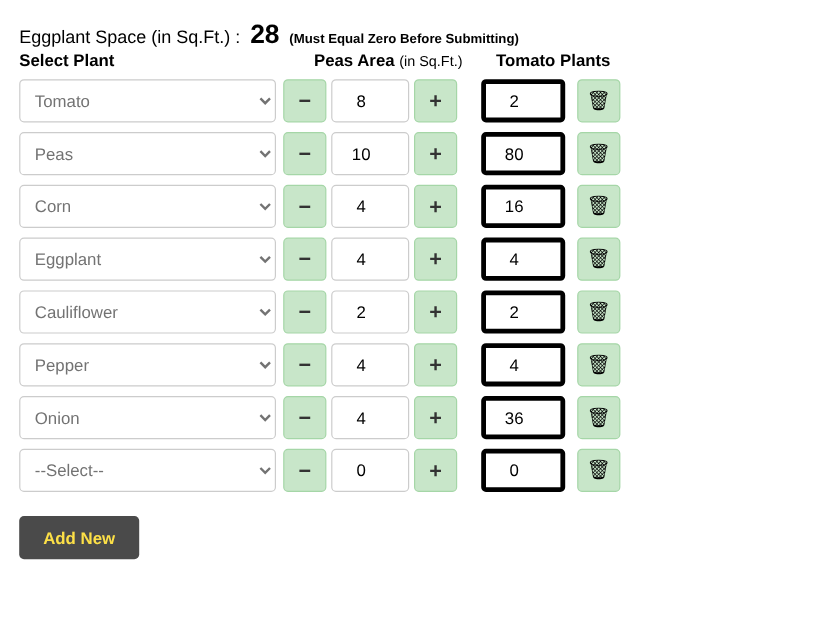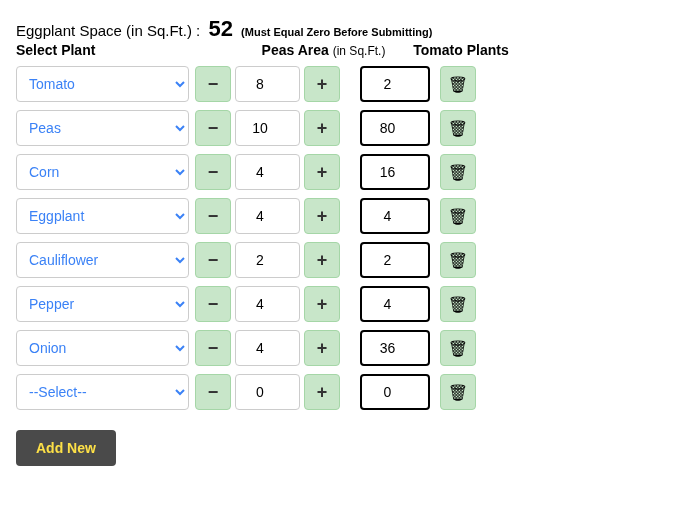--- a/index.html
+++ b/index.html
@@ -28,27 +28,27 @@
     .col-enter-area { width: 175px; text-align: center; font-weight: bold; font-size: 14px; }
     .col-total-plants { width: 100px; text-align: center; font-weight: bold; font-size: 14px; }
 
     .plant-row {
       display: flex;
       align-items: center;
       margin-bottom: 8px;
       gap: 6px;
     }
     .plant-select {
-      width: 173px;
+      width: 214px;
       height: 36px;
       border: 1px solid #ccc;
       border-radius: 4px;
       padding: 4px 8px;
       font-size: 14px;
-      color: #3b82f6;
+      color: #737373;
       background: #fff;
     }
     .area-controls {
       display: flex;
       align-items: center;
       gap: 4px;
     }
     .btn-minus, .btn-plus {
       width: 36px;
       height: 36px;
@@ -67,21 +67,21 @@
       width: 65px;
       height: 36px;
       border: 1px solid #ccc;
       border-radius: 4px;
       text-align: center;
       font-size: 14px;
     }
     .total-input {
       width: 70px;
       height: 36px;
-      border: 2px solid #000000;
+      border: 4px solid #000000;
       border-radius: 4px;
       text-align: center;
       font-size: 14px;
       margin-left: 14px;
     }
     .btn-delete {
       width: 36px;
       height: 36px;
       background: #c8e6c9;
       border: 1px solid #a5d6a7;
@@ -113,21 +113,21 @@
   </style>
 </head>
 <body>
 
 
 
 <div>
   <span class="header">
     <span class="label">Eggplant Space</span>
     <span class="label"> <span>(in Sq.Ft.) :</span> </span>
-    <span class="number">52</span>
+    <span class="number">28</span>
     <span class="constraint">(Must Equal Zero Before Submitting)</span>
   </span>
 </div>
 
 <div class="col-headers">
   <div class="col-select-plant">Select Plant</div>
   <div class="col-enter-area">
     <span>Peas Area</span>
     <span class="enter-area-sub"> <span>(in Sq.Ft.)</span></span>
   </div>

